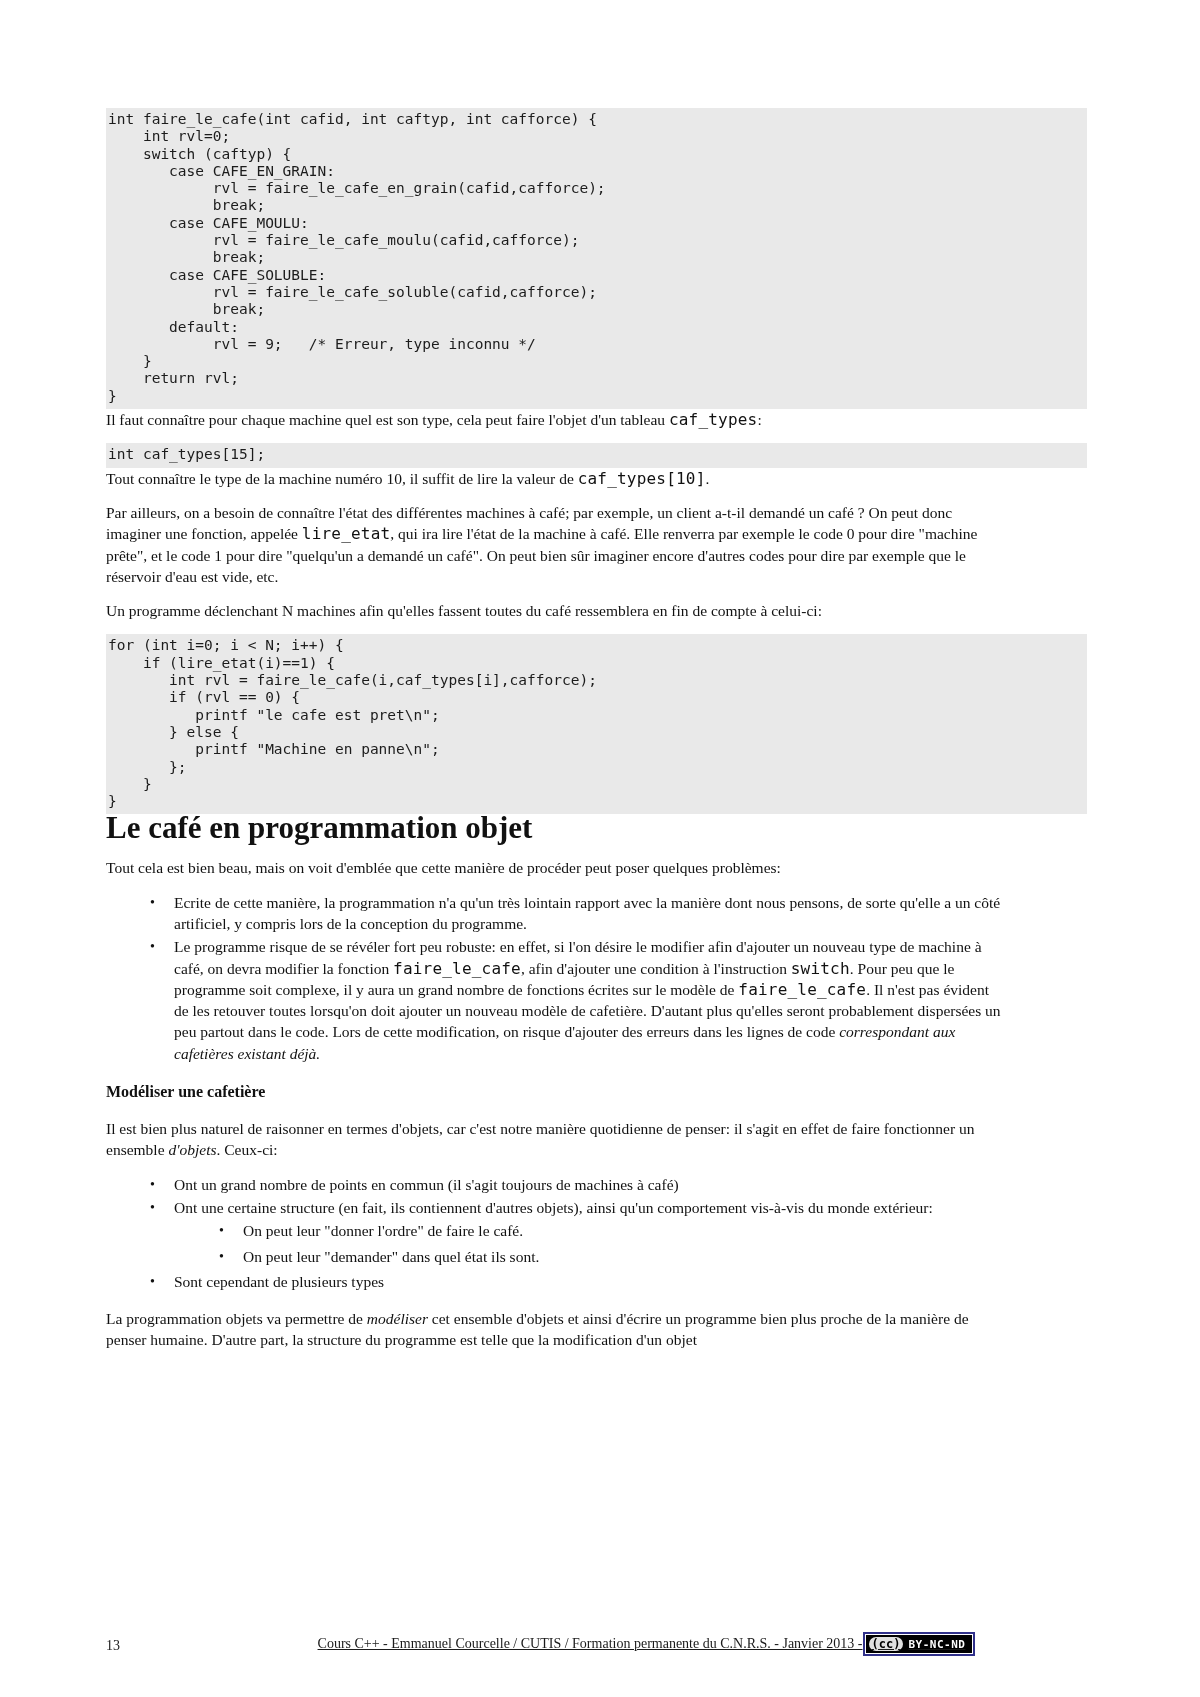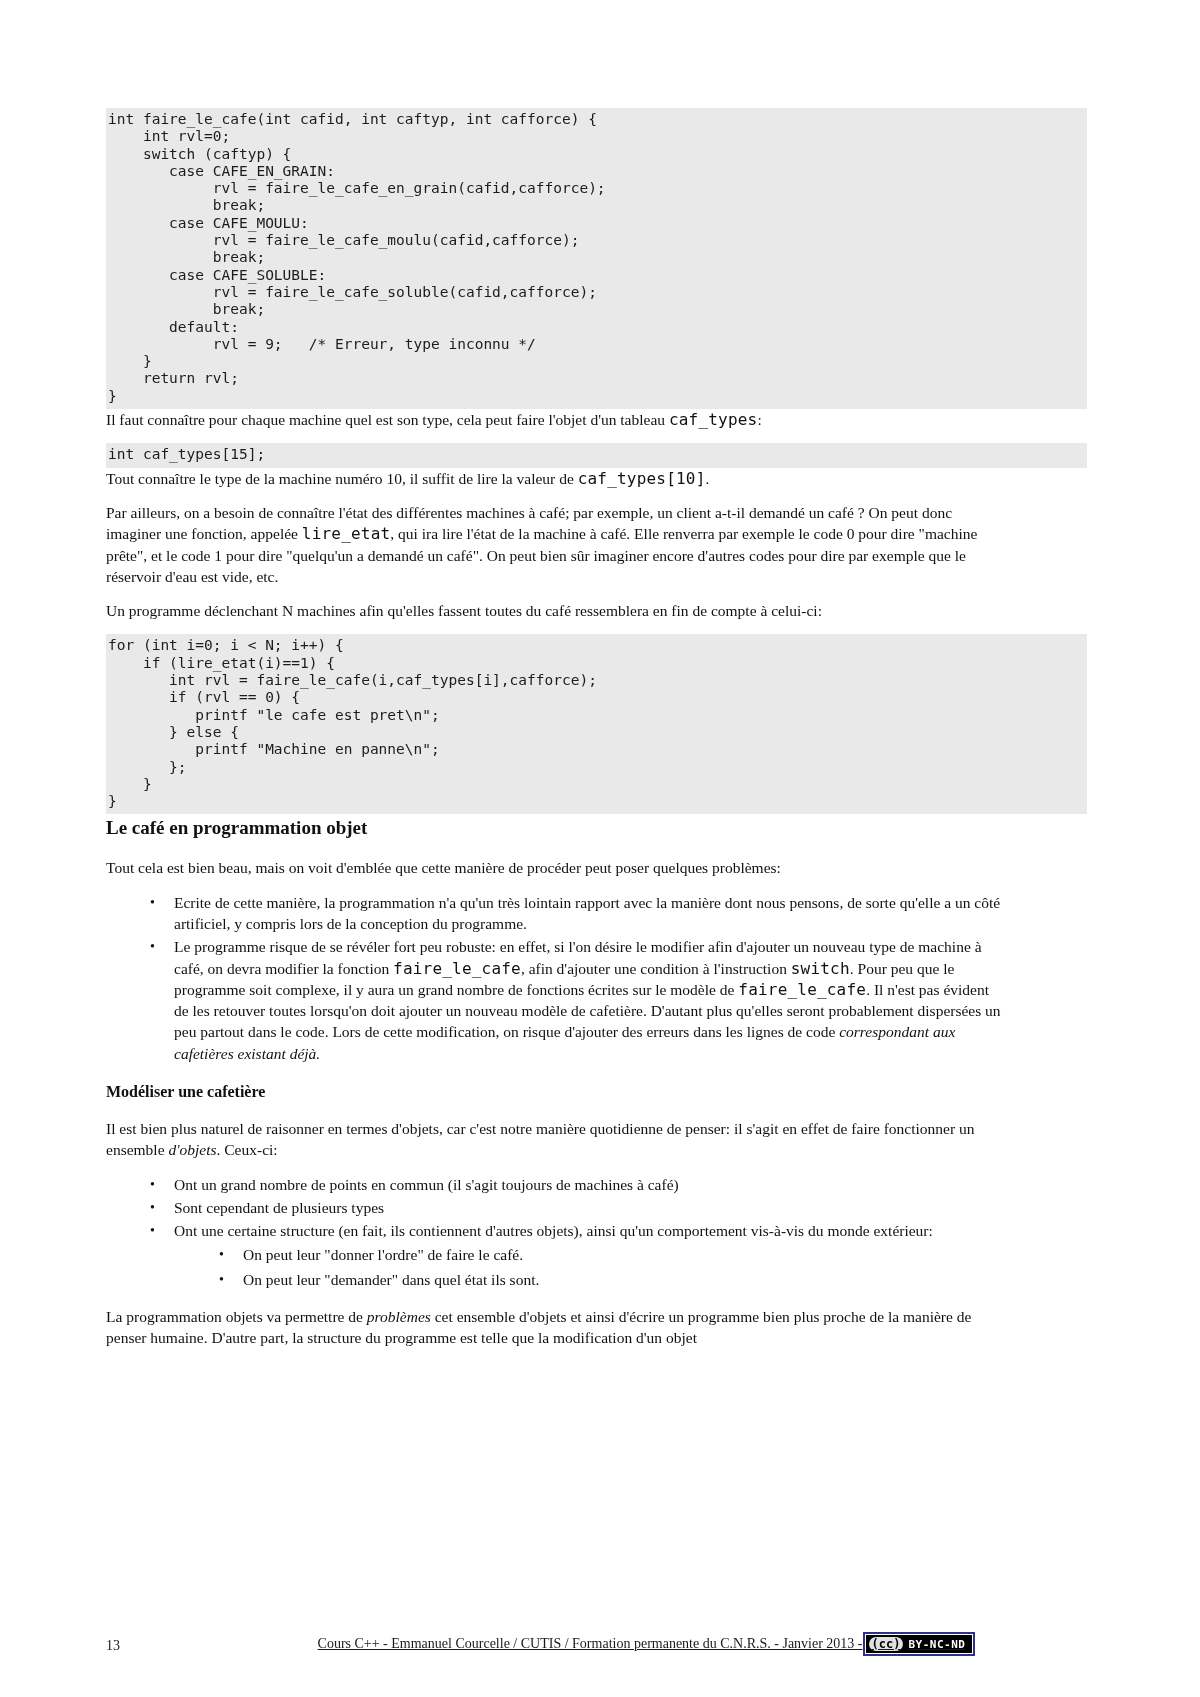--- a/index.html
+++ b/index.html
@@ -34,21 +34,21 @@
     margin:0 0 13px 0;
     max-width:900px;
   }
   .seg-code {
     font-family:"DejaVu Sans Mono", monospace;
     font-size:16px;
     letter-spacing:0.2px;
   }
   .seg-italic { font-style:italic; }
   h1 {
-    font-size:19px;
+    font-size:31px;
     line-height:28px;
     font-weight:bold;
     margin:0 0 15px 0;
   }
   h2 {
     font-size:16px;
     line-height:23px;
     font-weight:bold;
     margin:16px 0 15px 0;
   }
@@ -190,36 +190,36 @@
 
   <h2>Modéliser une cafetière</h2>
 
   <p><span>Il est bien plus naturel de raisonner en termes d'objets, car c'est notre manière quotidienne de penser: il s'agit en effet de faire fonctionner un ensemble </span><span class="seg-italic">d'objets</span><span>. Ceux-ci:</span></p>
 
   <ul class="bullets">
     <li>
       <span><span>Ont un grand nombre de points en commun (il s'agit toujours de machines à café)</span></span>
     </li>
     <li>
-      <span><span>Sont cependant de plusieurs types</span></span>
-    </li>
-    <li>
       <span><span>Ont une certaine structure (en fait, ils contiennent d'autres objets), ainsi qu'un comportement vis-à-vis du monde extérieur:</span></span>
       <ul class="sub">
         <li>
           <span><span>On peut leur "donner l'ordre" de faire le café.</span></span>
         </li>
         <li>
           <span><span>On peut leur "demander" dans quel état ils sont.</span></span>
         </li>
       </ul>
     </li>
+    <li>
+      <span><span>Sont cependant de plusieurs types</span></span>
+    </li>
   </ul>
 
-  <p class="para-last"><span>La programmation objets va permettre de </span><span class="seg-italic">problèmes</span><span> cet ensemble d'objets et ainsi d'écrire un programme bien plus proche de la manière de penser humaine. D'autre part, la structure du programme est telle que la modification d'un objet</span></p>
+  <p class="para-last"><span>La programmation objets va permettre de </span><span class="seg-italic">modéliser</span><span> cet ensemble d'objets et ainsi d'écrire un programme bien plus proche de la manière de penser humaine. D'autre part, la structure du programme est telle que la modification d'un objet</span></p>
 
 </div>
 
 <div class="footer">
   <span class="footer-num">13</span>
   <div class="footer-center">
     <span class="footer-unit">
       <span class="footer-credit">Cours C++ - Emmanuel Courcelle / CUTIS / Formation permanente du C.N.R.S. - Janvier 2013 -</span>
       <span class="cc-badge">
         <span class="cc-badge-inner">

